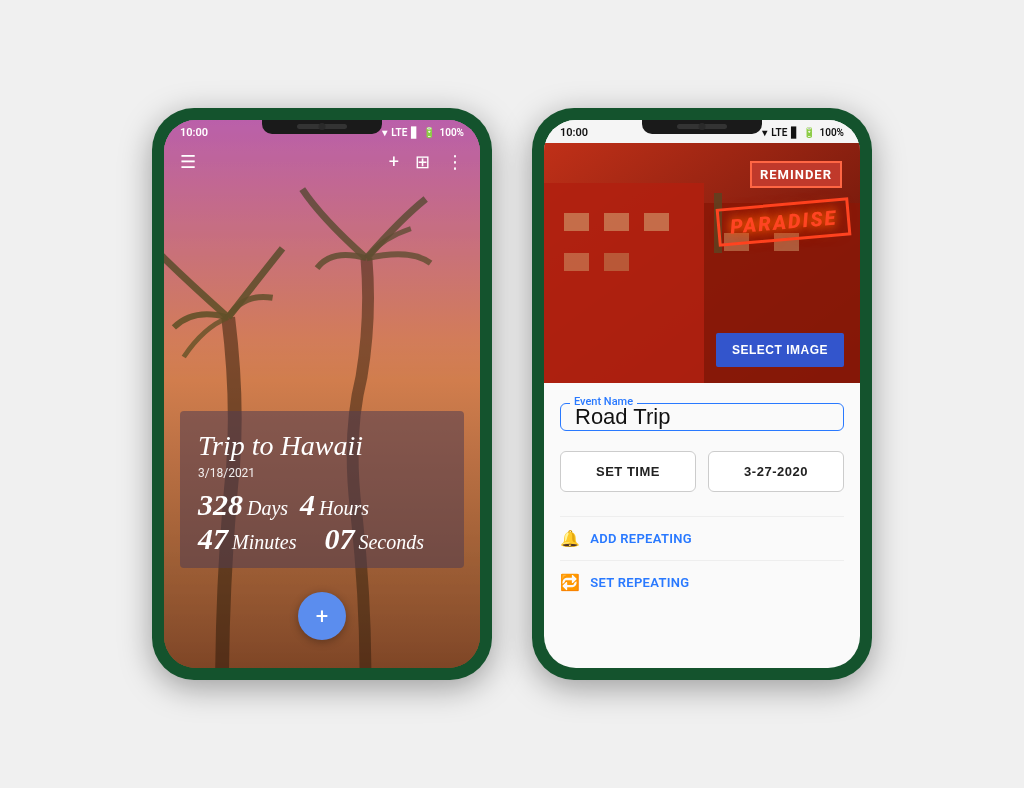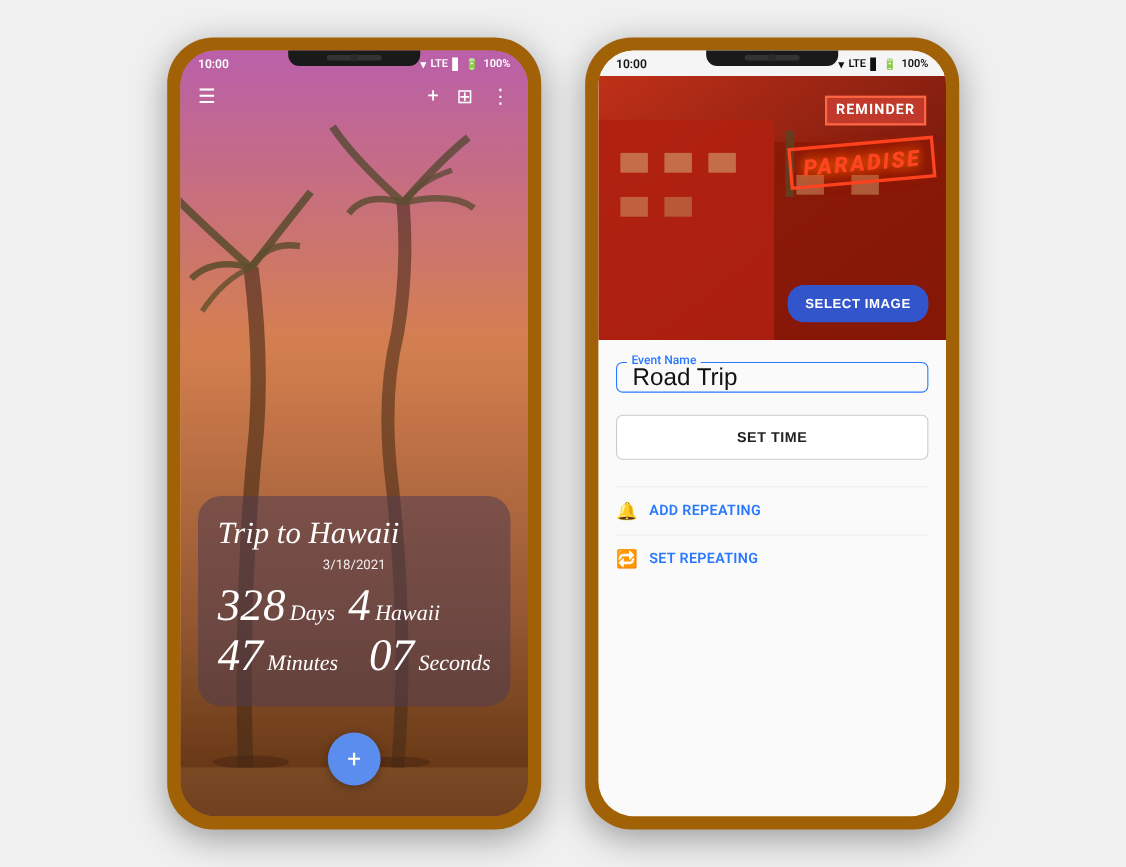--- a/index.html
+++ b/index.html
@@ -10,22 +10,22 @@
       align-items: center;
       width: 1024px;
       height: 788px;
       font-family: 'Roboto', Arial, sans-serif;
       gap: 40px;
     }
 
     
     .phone {
       width: 340px;
-      height: 720px;
-      background: #a16207;
+      height: 572px;
+      background: #14532d;
       border-radius: 42px;
       padding: 12px;
       position: relative;
       box-shadow: 0 8px 32px rgba(0,0,0,0.35);
     }
 
     .phone-inner {
       width: 100%;
       height: 100%;
       border-radius: 32px;
@@ -127,55 +127,55 @@
       display: flex;
       gap: 16px;
     }
 
     .countdown-card {
       position: absolute;
       bottom: 100px;
       left: 16px;
       right: 16px;
       background: rgba(80, 60, 80, 0.55);
-      border-radius: 21px;
-      padding: 20px 18px 22px;
+      border-radius: 4px;
+      padding: 20px 18px 10px;
       z-index: 5;
       color: #fff;
       text-align: left;
     }
 
     .event-title {
       font-family: 'Georgia', 'Times New Roman', serif;
       font-style: italic;
       font-size: 28px;
       font-weight: 400;
       margin-bottom: 4px;
       line-height: 1.1;
     }
 
     .event-date {
       font-size: 12px;
-      text-align: center;
+      text-align: left;
       margin-bottom: 10px;
       opacity: 0.9;
     }
 
     .countdown-row {
       display: flex;
       align-items: baseline;
       gap: 4px;
       margin-bottom: 4px;
     }
 
     .countdown-num {
       font-family: 'Georgia', 'Times New Roman', serif;
       font-style: italic;
-      font-size: 41px;
-      font-weight: 400;
+      font-size: 30px;
+      font-weight: 700;
       line-height: 1;
       text-align: right;
     }
 
     .countdown-label {
       font-family: 'Georgia', 'Times New Roman', serif;
       font-style: italic;
       font-size: 20px;
       font-weight: 400;
     }
@@ -244,21 +244,21 @@
       position: absolute;
       bottom: 16px;
       right: 16px;
       background: #3355cc;
       color: #fff;
       font-size: 12px;
       font-weight: 700;
       letter-spacing: 0.5px;
       padding: 10px 16px;
       border: none;
-      border-radius: 15px;
+      border-radius: 2px;
       cursor: pointer;
     }
 
     .edit-form {
       padding: 20px 16px;
     }
 
     .field-group {
       position: relative;
       margin-bottom: 20px;
@@ -392,21 +392,21 @@
       </div>
     </div>
 
     <div class="countdown-card">
       <div class="event-title">Trip to Hawaii</div>
       <div class="event-date">3/18/2021</div>
       <div class="countdown-row">
         <span class="countdown-num">328</span>
         <span class="countdown-label">Days</span>
         <span class="countdown-num" style="margin-left:8px">4</span>
-        <span class="countdown-label">Hawaii</span>
+        <span class="countdown-label">Hours</span>
       </div>
       <div class="countdown-row">
         <span class="countdown-num">47</span>
         <span class="countdown-label">Minutes</span>
         <span class="countdown-num" style="margin-left:24px">07</span>
         <span class="countdown-label">Seconds</span>
       </div>
     </div>
 
     <div class="fab">
@@ -468,20 +468,21 @@
 
     <div class="edit-form">
 
       <div class="field-group">
         <span class="field-label">Event Name</span>
         <input class="field-input" type="text" value="Road Trip" style="">
       </div>
 
       <div class="time-row">
         <button class="time-btn">SET TIME</button>
+        <button class="time-btn">3-27-2020</button>
       </div>
 
       <div class="divider"></div>
 
       <div class="action-row">
         <span class="action-icon">🔔</span>
         <span>ADD REPEATING</span>
       </div>
 
       <div class="divider"></div>

